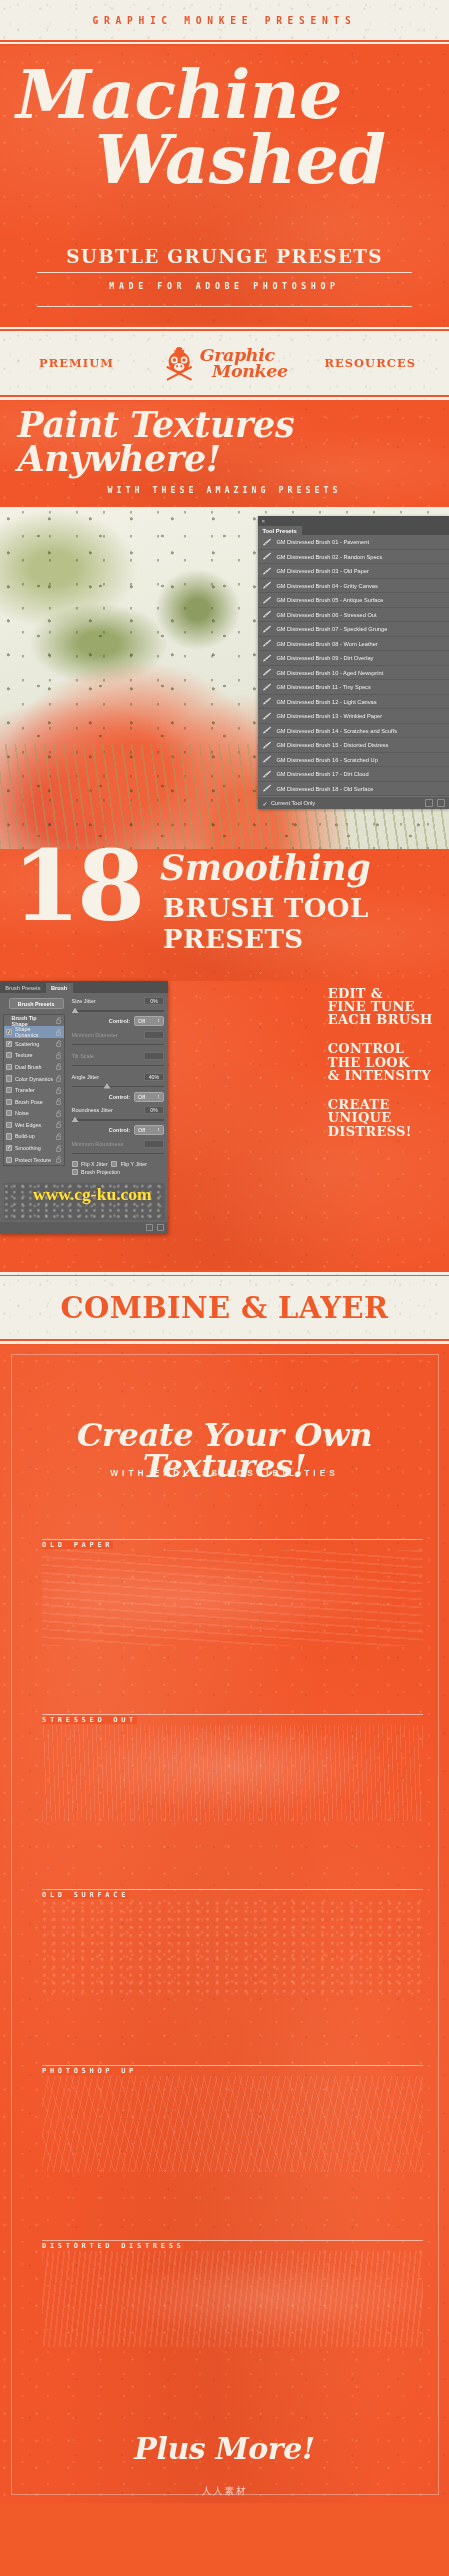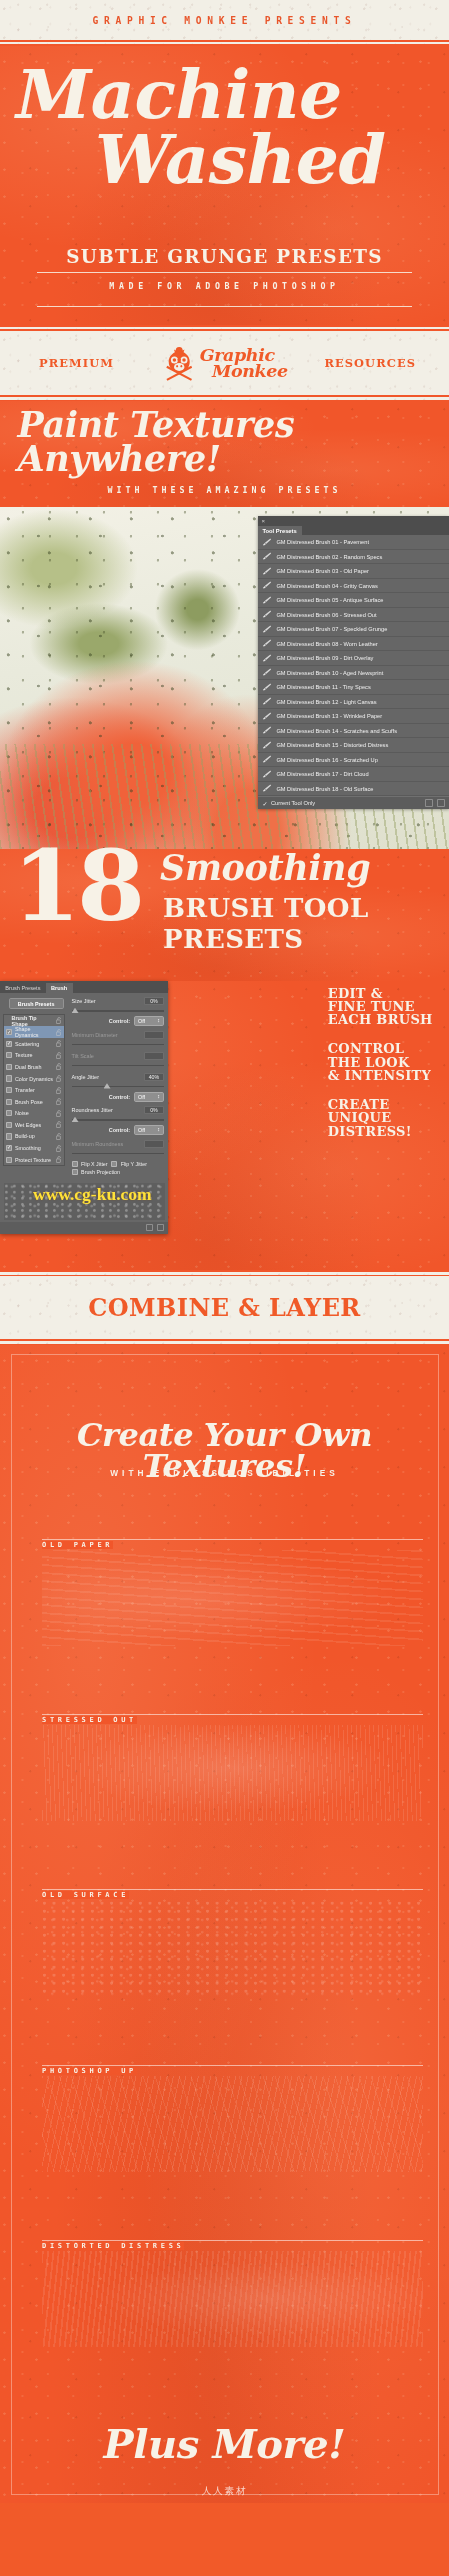--- a/index.html
+++ b/index.html
@@ -190,21 +190,21 @@
   .callout { margin-bottom:16px; }
   .callout div { font-size:13px; line-height:1.02; letter-spacing:0.3px; }
   .watermark {
     position:absolute; left:33px; top:203px; font-size:17.5px; font-weight:bold;
     color:#FFE23A; text-shadow:0 0 1.8px rgba(120,60,0,.6);
     font-family:"Liberation Serif", serif;
   }
 
   
   .combine { height:63px; display:flex; align-items:center; justify-content:center; position:relative; }
-  .combine .t { font-size:24px; letter-spacing:0.4px; }
+  .combine .t { font-size:29px; letter-spacing:0.4px; }
 
   
   .board { position:relative; height:1158px; padding:0; }
   .board-inner { position:absolute; inset:8.8px 10.5px; border:0.9px solid rgba(255,255,255,.35); }
   .board .hs { position:absolute; left:0; right:0; top:75px; text-align:center; font-size:32px; }
   .board .hsub { position:absolute; left:0; right:0; top:123px; text-align:center;
       font-size:8.3px; letter-spacing:4px; font-family:Liberation Sans, sans-serif; font-weight:bold; }
   .swatch { position:absolute; left:42px; right:26px; }
   .swatch .lbl { font-size:7px; letter-spacing:3.7px; font-family:"DejaVu Sans Mono", monospace;
       font-weight:bold; color:#F7F2E7; position:relative; display:inline-block; }
@@ -222,21 +222,21 @@
   .tex.surface { background-image:
       radial-gradient(circle at 25% 40%, rgba(255,255,255,.3) 0 1.2px, transparent 1.8px),
       radial-gradient(circle at 68% 62%, rgba(255,255,255,.22) 0 1.1px, transparent 1.6px);
       background-size: 9.6px 8px, 15px 12.3px; }
   .tex.scratch { background-image:
       repeating-linear-gradient(102deg, rgba(255,255,255,.22) 0 0.9px, transparent 0.9px 6.1px),
       repeating-linear-gradient(72deg, rgba(255,255,255,.16) 0 0.9px, transparent 0.9px 11.4px); }
   .tex.distort { background-image:
       repeating-linear-gradient(96deg, rgba(255,255,255,.18) 0 1.8px, transparent 1.8px 5.3px),
       radial-gradient(ellipse at 60% 50%, rgba(255,255,255,.25), transparent 55%); }
-  .plusmore { position:absolute; left:0; right:0; bottom:40px; text-align:center; font-size:40px; }
+  .plusmore { position:absolute; left:0; right:0; bottom:40px; text-align:center; font-size:30px; }
   .footer-logo { position:absolute; left:0; right:0; bottom:5.3px; text-align:center; font-size:9.6px;
       color:rgba(255,255,255,.75); letter-spacing:1.8px; font-family:"DejaVu Sans Mono", monospace; }
 </style>
 </head>
 <body>
 
 <div class="page">
 
   <div class="paper presenter">
     <div class="txt">GRAPHIC MONKEE PRESENTS</div>

